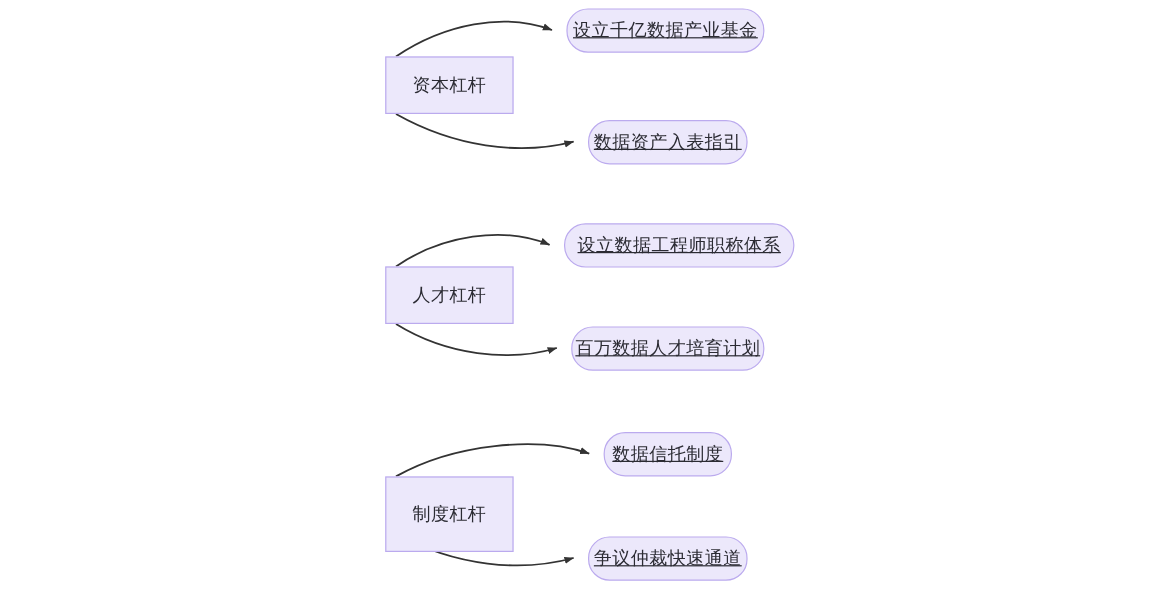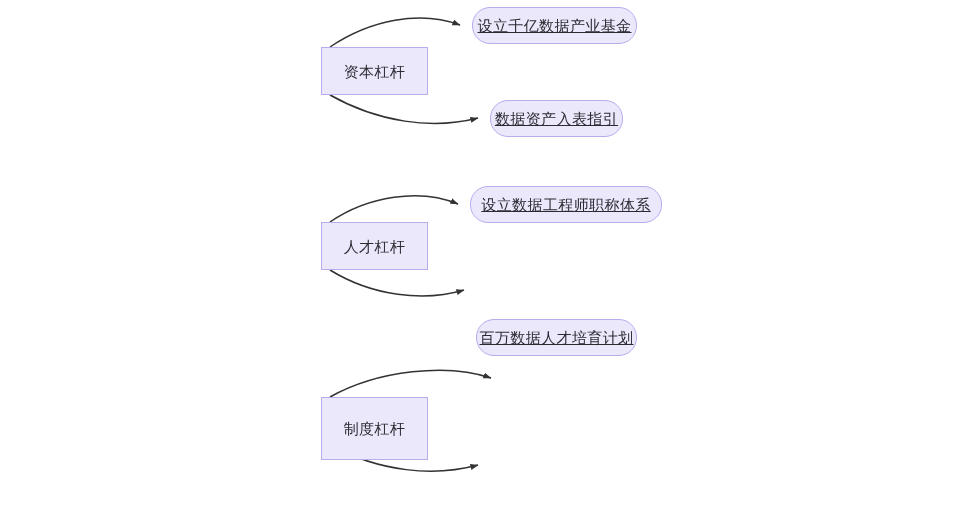--- a/index.html
+++ b/index.html
@@ -81,21 +81,27 @@
   <div class="node leaf" style="left:490px; top:100px; width:133px; height:37px;justify-content:center;">
     <span class="node-label">数据资产入表指引</span>
   </div>
 
   <div class="node root" style="left:321px; top:222px; width:107px; height:48px;">
     <span class="node-label">人才杠杆</span>
   </div>
   <div class="node leaf" style="left:470px; top:186px; width:192px; height:37px;">
     <span class="node-label">设立数据工程师职称体系</span>
   </div>
-  <div class="node leaf" style="left:476px; top:272px; width:161px; height:37px;margin-top:47px;">
+  <div class="node leaf" style="left:476px; top:272px; width:161px; height:37px;">
     <span class="node-label">百万数据人才培育计划</span>
   </div>
 
   <div class="node root" style="left:321px; top:397px; width:107px; height:63px;">
     <span class="node-label">制度杠杆</span>
   </div>
+  <div class="node leaf" style="left:503px; top:360px; width:107px; height:37px;">
+    <span class="node-label">数据信托制度</span>
+  </div>
+  <div class="node leaf" style="left:490px; top:447px; width:133px; height:37px;">
+    <span class="node-label">争议仲裁快速通道</span>
+  </div>
 
 </div>
 
 </body></html>

